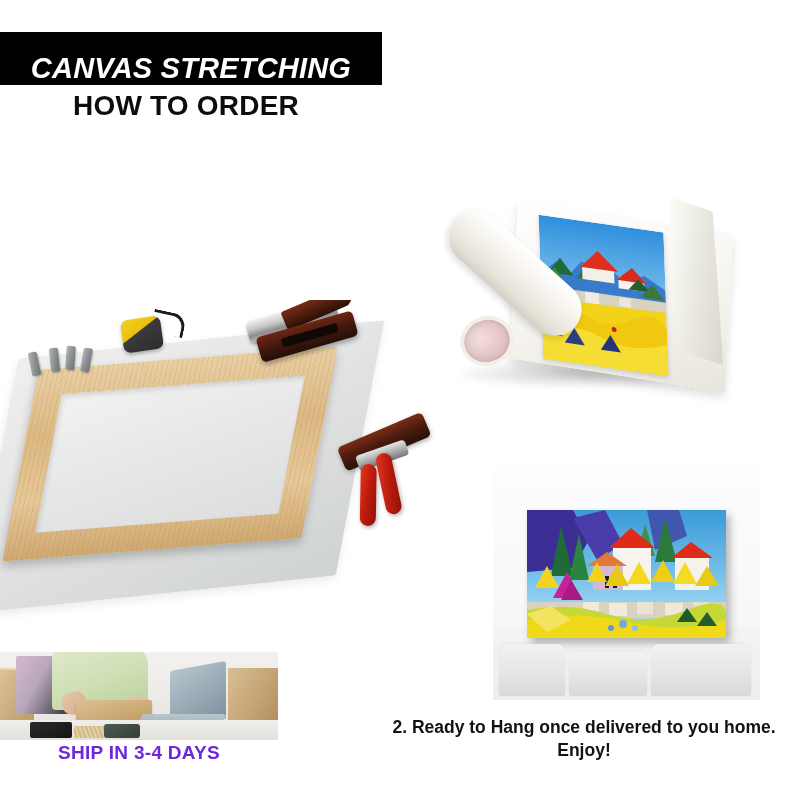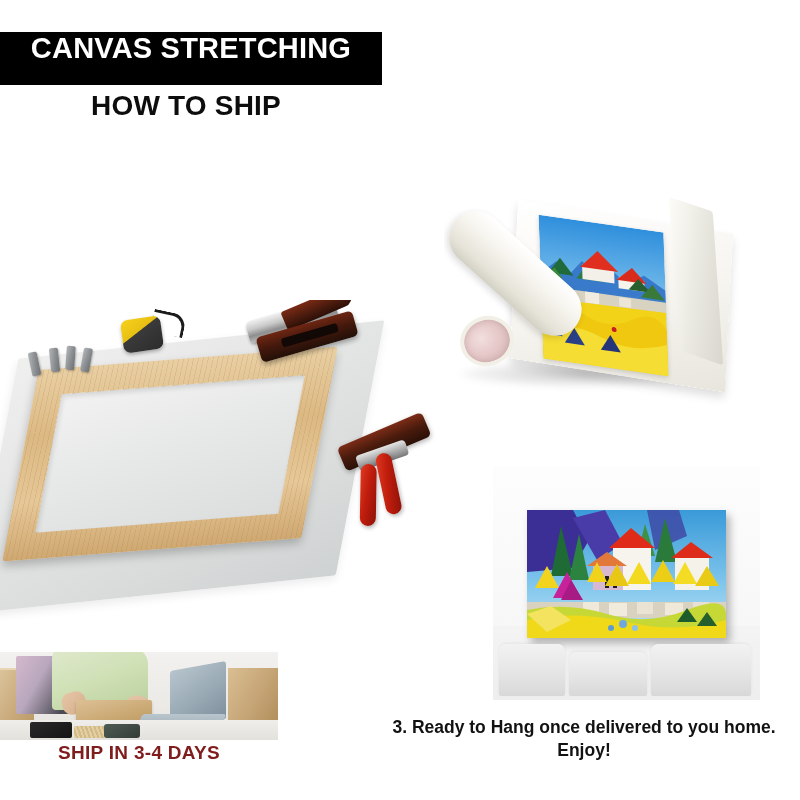--- a/index.html
+++ b/index.html
@@ -21,22 +21,23 @@
 
   
   .title-banner {
     position: absolute;
     left: 0;
     top: 32px;
     width: 382px;
     height: 53px;
     background: #000000;
     display: flex;
-    align-items: flex-start;
+    align-items: flex-end;
     justify-content: center;
+    font-style: italic;
   }
   .title-banner span {
     color: #ffffff;
     font-size: 29px;
     font-weight: bold;
     letter-spacing: 0.2px;
     white-space: nowrap;
   }
   .subtitle {
     position: absolute;
@@ -77,21 +78,21 @@
     font-size: 17.5px;
   }
   .ship-label {
     position: absolute;
     left: 0;
     top: 742px;
     width: 278px;
     text-align: center;
     font-size: 19px;
     font-weight: bold;
-    color: #7f1d1d;
+    color: #6d28d9;
     letter-spacing: 0.3px;
   }
 
   
   .photo { position: absolute; overflow: hidden; }
 
   
   #rolled-canvas-photo {
     left: 444px; top: 186px; width: 352px; height: 244px;
     background: #ffffff;
@@ -345,25 +346,25 @@
   }
 </style>
 </head>
 <body>
 
 <div class="page">
 
   <div class="title-banner">
     <span>CANVAS STRETCHING</span>
   </div>
-  <div class="subtitle">HOW TO SHIP</div>
-
-
-
-  <div class="step-text" id="step3-text">3. Ready to Hang once delivered to you home. Enjoy!</div>
+  <div class="subtitle">HOW TO ORDER</div>
+
+
+
+  <div class="step-text" id="step3-text">2. Ready to Hang once delivered to you home. Enjoy!</div>
 
   <div class="photo" id="rolled-canvas-photo">
     <div class="roll-shadow"></div>
 
     <div class="sheet-flat"></div>
     <div class="sheet-lip"></div>
 
     <div class="art-print">
       <svg viewBox="0 0 125 143" width="125" height="143" preserveAspectRatio="none">
         <defs>

